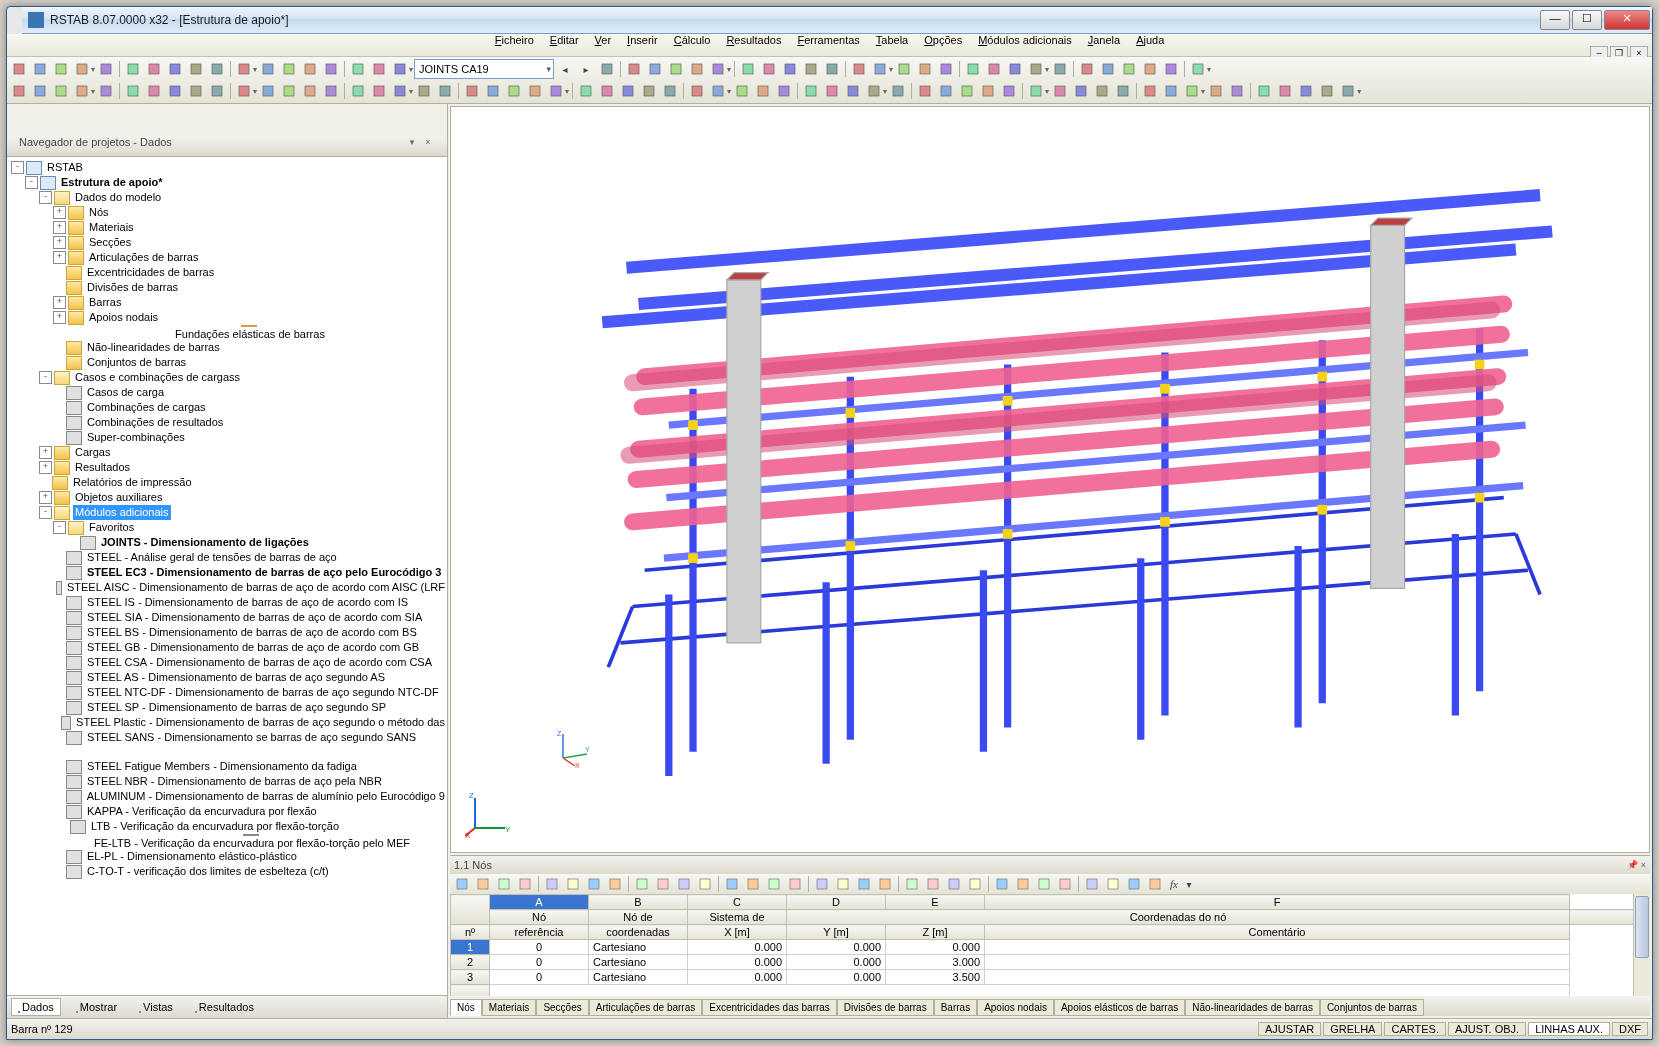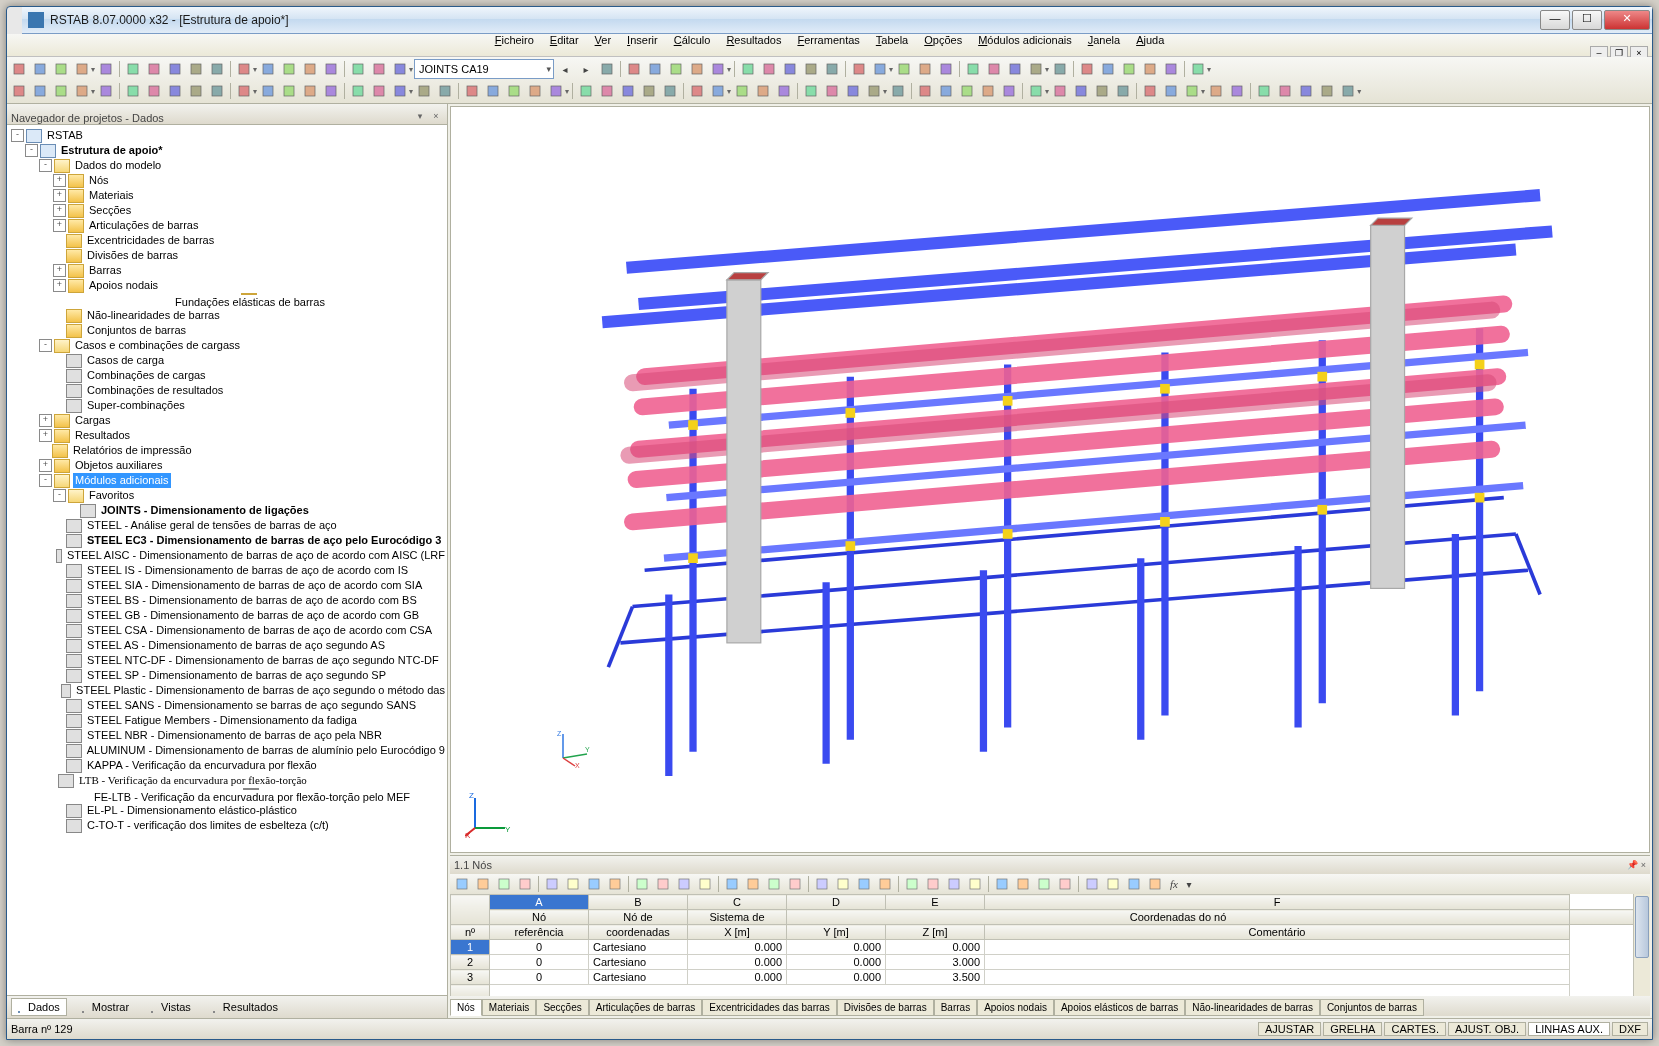--- a/index.html
+++ b/index.html
@@ -18,37 +18,37 @@
 .toolbars{background:linear-gradient(to bottom,#f7f7f4,#e5e3d5);border-bottom:1px solid #b0b0a0;padding:1px 2px;}
 .tbrow{display:flex;align-items:center;height:22px;gap:1px;}
 .tbtn{width:18px;height:18px;border:1px solid transparent;display:inline-flex;align-items:center;justify-content:center;font-size:10px;color:#444;}
 .tsep{width:1px;height:16px;background:#b0b0a0;margin:0 2px;}
 .tdrop{font-size:8px;color:#666;margin-left:-2px;}
 .combo{height:18px;border:1px solid #7a9cc6;background:#fff;padding:0 14px 0 4px;min-width:120px;position:relative;line-height:18px;}
 .combo::after{content:"▾";position:absolute;right:2px;top:0;font-size:9px;color:#555;}
 .tbtn svg{width:14px;height:14px;}
 .client{flex:1;display:flex;min-height:0;background:#f0f0e8;}
 .panel-nav{width:440px;display:flex;flex-direction:column;border-right:1px solid #b0b0a0;}
-.panel-header{height:20px;background:linear-gradient(to bottom,#f2f2ee,#dedacd);border-bottom:1px solid #b0b0a0;display:flex;align-items:flex-end;padding:0 4px;font-size:11px;color:#444;}
+.panel-header{height:20px;background:linear-gradient(to bottom,#f2f2ee,#dedacd);border-bottom:1px solid #b0b0a0;display:flex;align-items:flex-start;padding:0 12px;font-size:11px;color:#444;margin-top:32px;}
 .panel-header .closex{margin-left:auto;display:flex;gap:2px;}
 .panel-header .closex span{width:14px;height:14px;text-align:center;line-height:12px;font-size:9px;color:#666;}
 .tree{flex:1;overflow:auto;background:#fff;padding:2px 0;font-size:11px;line-height:15px;border-top:1px solid #fff;}
 .tree-row{display:flex;align-items:center;height:15px;white-space:nowrap;}
 .tree-row .exp{width:11px;height:11px;border:1px solid #8a8a8a;font-size:9px;line-height:9px;text-align:center;margin-right:2px;color:#555;background:#fff;}
 .tree-row .noexp{width:13px;}
 .tree-row .ficon{width:14px;height:12px;margin-right:3px;display:inline-block;}
 .fold-yellow{background:linear-gradient(#ffe9a6,#f3c24a);border:1px solid #cda53a;}
 .fold-open{background:linear-gradient(#fff3c9,#f6d778);border:1px solid #cda53a;}
 .doc-blue{background:#dbe9f8;border:1px solid #6a8db5;}
 .mod-icon{background:#e0e0e0;border:1px solid #888;}
 .tree-row .lbl{padding:0 2px;}
 .tree-row.selected .lbl{background:#3296ff;color:#fff;text-align:right;}
 .tree-row.bold .lbl{font-weight:bold;}
 .nav-tabs{height:22px;background:linear-gradient(to bottom,#f2f2ee,#dedacd);border-top:1px solid #b0b0a0;display:flex;align-items:center;padding:0 4px;gap:8px;}
-.nav-tabs .ntab{display:flex;align-items:flex-end;gap:8px;padding:2px 6px;border:1px solid transparent;}
+.nav-tabs .ntab{display:flex;align-items:flex-end;gap:2px;padding:2px 6px;border:1px solid transparent;}
 .nav-tabs .ntab.active{background:#fff;border-color:#b0b0a0;}
 .right-side{flex:1;display:flex;flex-direction:column;min-width:0;}
 .view3d{flex:1;background:#fff;position:relative;border:1px solid #b0b0a0;margin:2px;overflow:hidden;}
 .bottom-panel{height:160px;display:flex;flex-direction:column;border-top:1px solid #b0b0a0;margin:0 2px 2px 2px;}
 .bp-title{height:18px;background:linear-gradient(to bottom,#f2f2ee,#dedacd);display:flex;align-items:center;padding:0 4px;font-size:11px;color:#444;}
 .bp-title .closex{margin-left:auto;font-size:9px;color:#666;}
 .bp-toolbar{height:20px;background:linear-gradient(to bottom,#f7f7f4,#e5e3d5);display:flex;align-items:center;gap:1px;padding:0 2px;}
 .bp-grid{flex:1;background:#fff;overflow:auto;font-size:11px;}
 .bp-grid table{border-collapse:collapse;width:100%;}
 .bp-grid th{background:linear-gradient(to bottom,#f7f7f4,#e5e3d5);border:1px solid #c0c0b4;font-weight:normal;padding:1px 4px;font-size:11px;}
@@ -862,41 +862,41 @@
           <div class="tree-row" style="padding-left: 46px;">
             <span class="noexp"></span>
             <span class="ficon mod-icon"></span>
             <span class="lbl">STEEL Plastic - Dimensionamento de barras de aço segundo o método das</span>
           </div>
           <div class="tree-row" style="padding-left: 46px;">
             <span class="noexp"></span>
             <span class="ficon mod-icon"></span>
             <span class="lbl">STEEL SANS - Dimensionamento se barras de aço segundo SANS</span>
           </div>
-          <div class="tree-row" style="padding-left: 46px;">
+          <div class="tree-row" style="padding-left: 46px; margin-top: 14px;">
             <span class="noexp"></span>
             <span class="ficon mod-icon"></span>
             <span class="lbl">STEEL Fatigue Members - Dimensionamento da fadiga</span>
           </div>
           <div class="tree-row" style="padding-left: 46px;">
             <span class="noexp"></span>
             <span class="ficon mod-icon"></span>
             <span class="lbl">STEEL NBR - Dimensionamento de barras de aço pela NBR</span>
           </div>
           <div class="tree-row" style="padding-left: 46px;">
             <span class="noexp"></span>
             <span class="ficon mod-icon"></span>
             <span class="lbl">ALUMINUM - Dimensionamento de barras de alumínio pelo Eurocódigo 9</span>
           </div>
           <div class="tree-row" style="padding-left: 46px;">
             <span class="noexp"></span>
             <span class="ficon mod-icon"></span>
             <span class="lbl">KAPPA - Verificação da encurvadura por flexão</span>
           </div>
-          <div class="tree-row" style="padding-left: 38px; font-family: Liberation Serif, serif;">
+          <div class="tree-row" style="padding-left: 50px;">
             <span class="noexp"></span>
             <span class="ficon mod-icon"></span>
             <span class="lbl">LTB - Verificação da encurvadura por flexão-torção</span>
           </div>
           <div class="tree-row" style="padding-left: 50px; flex-direction: column;">
             <span class="noexp"></span>
             <span class="ficon mod-icon"></span>
             <span class="lbl">FE-LTB - Verificação da encurvadura por flexão-torção pelo MEF</span>
           </div>
           <div class="tree-row" style="padding-left: 46px;">

